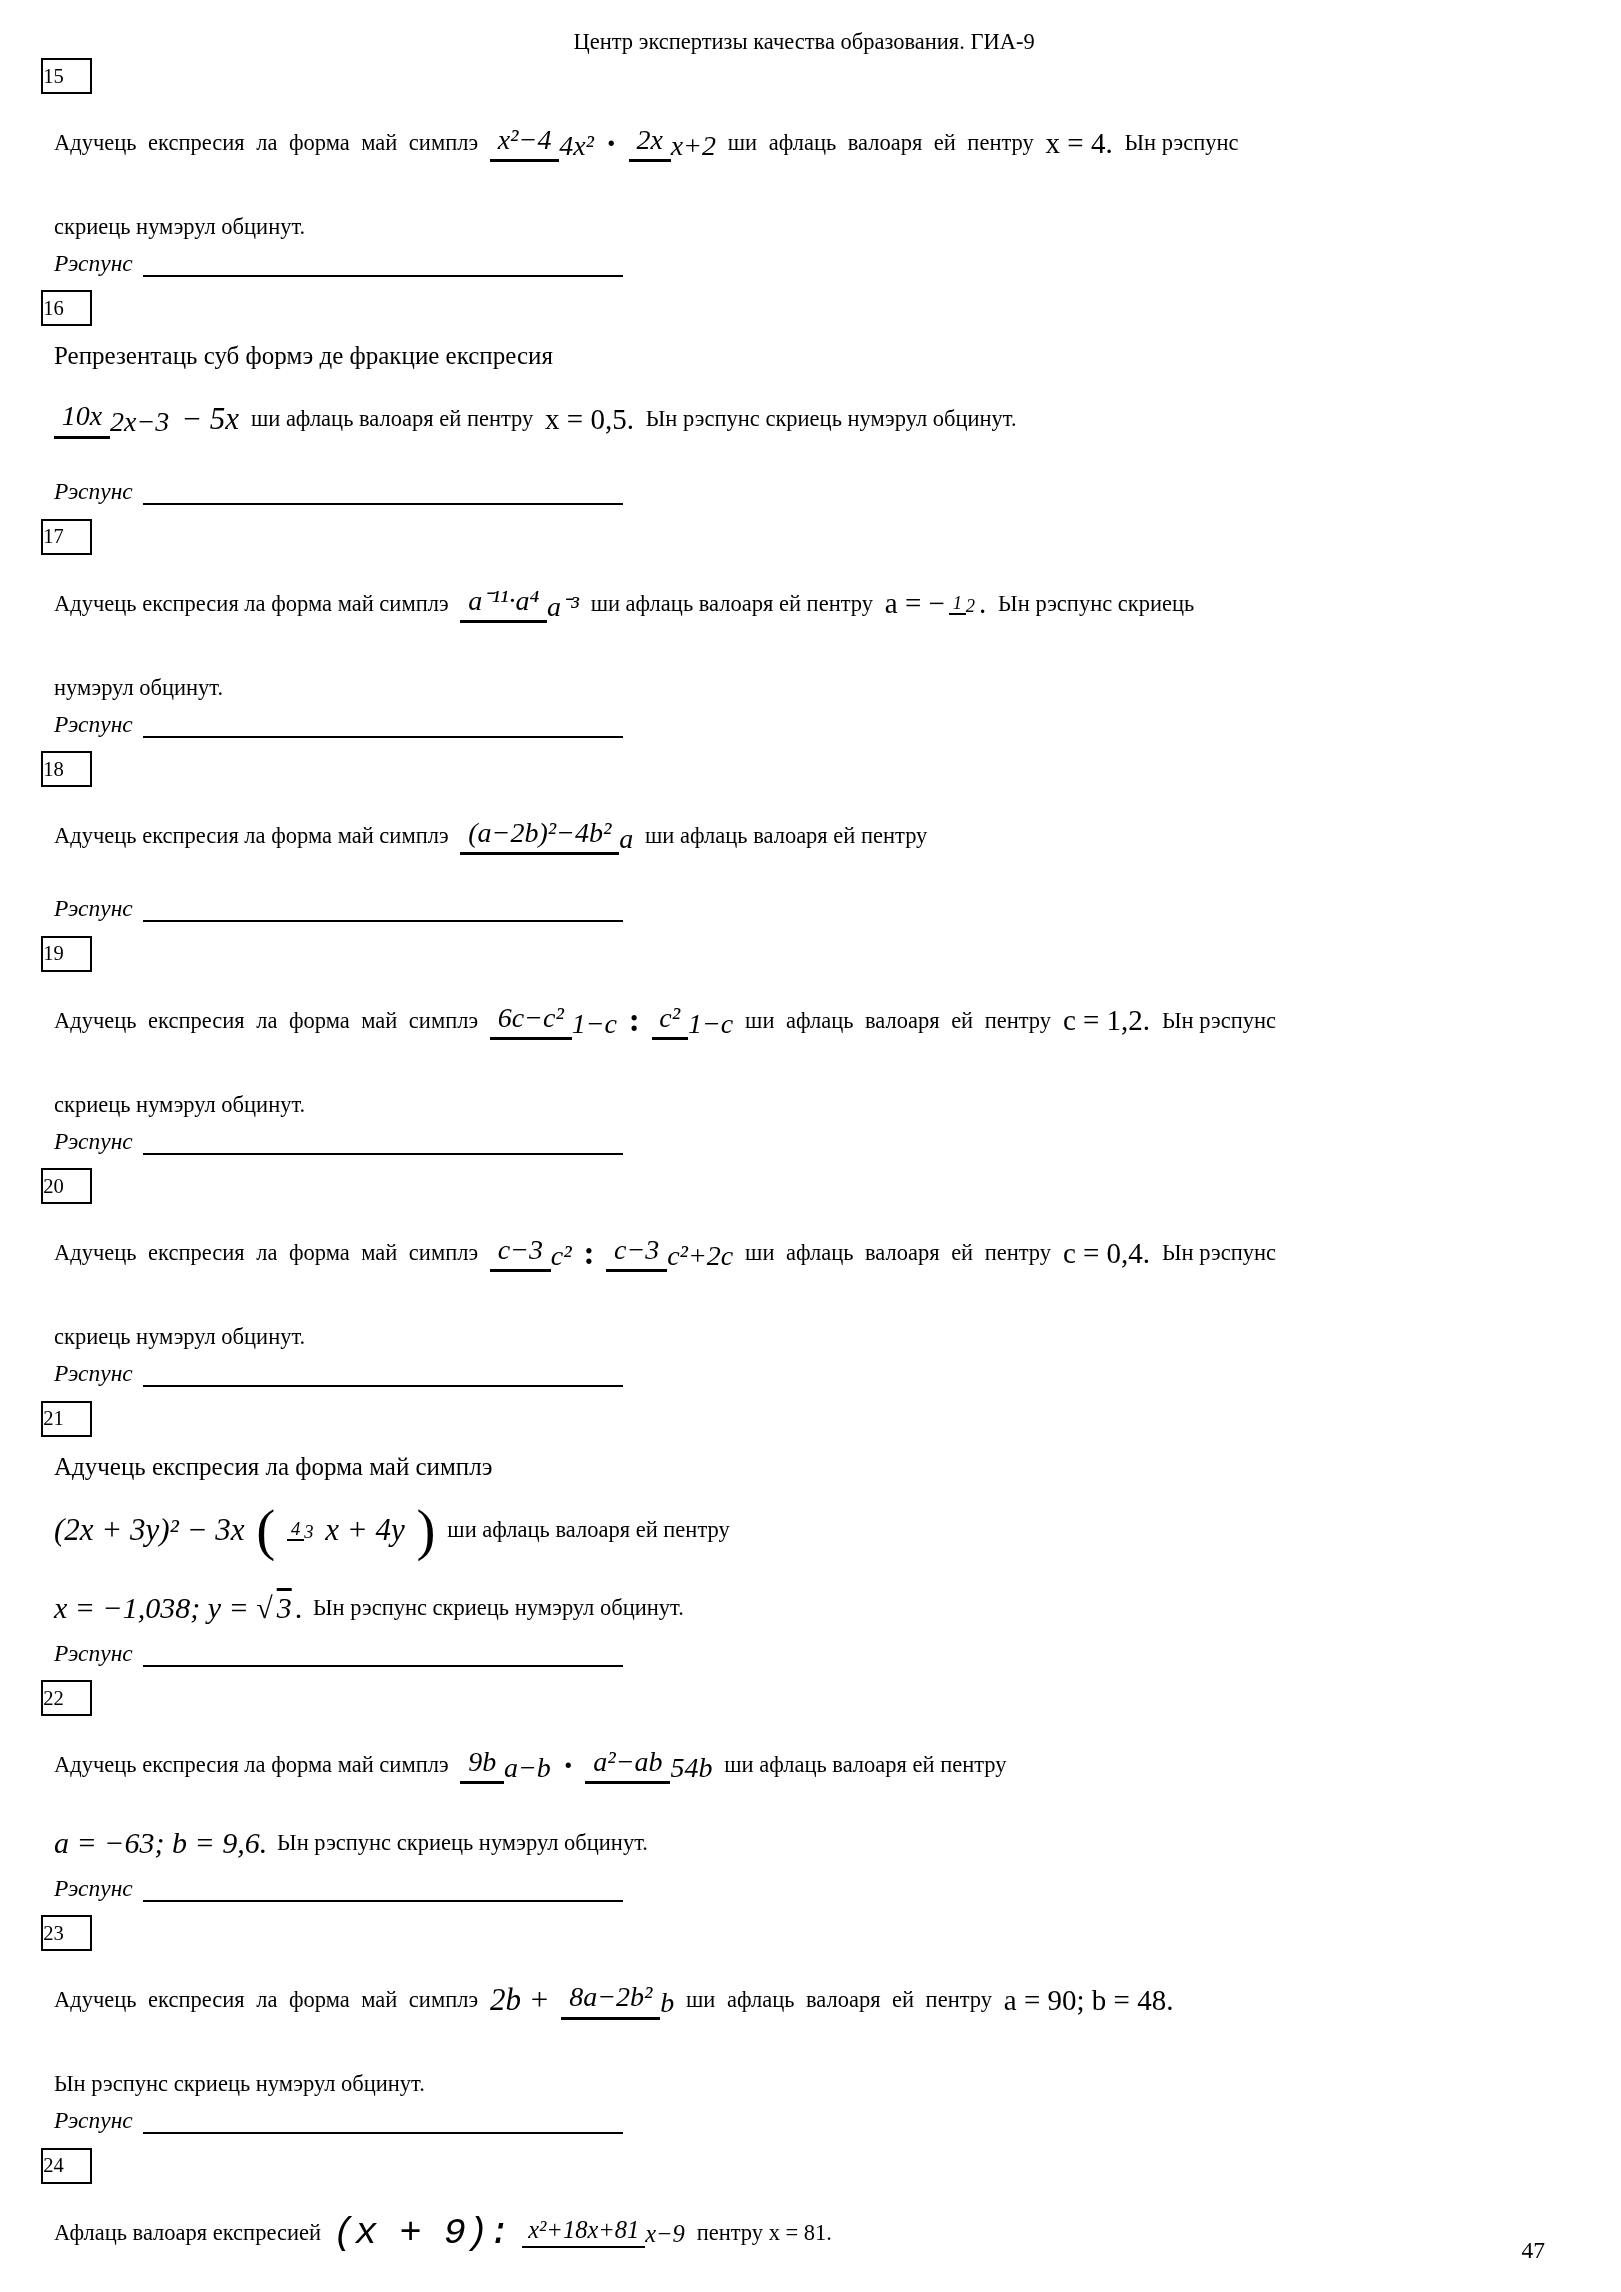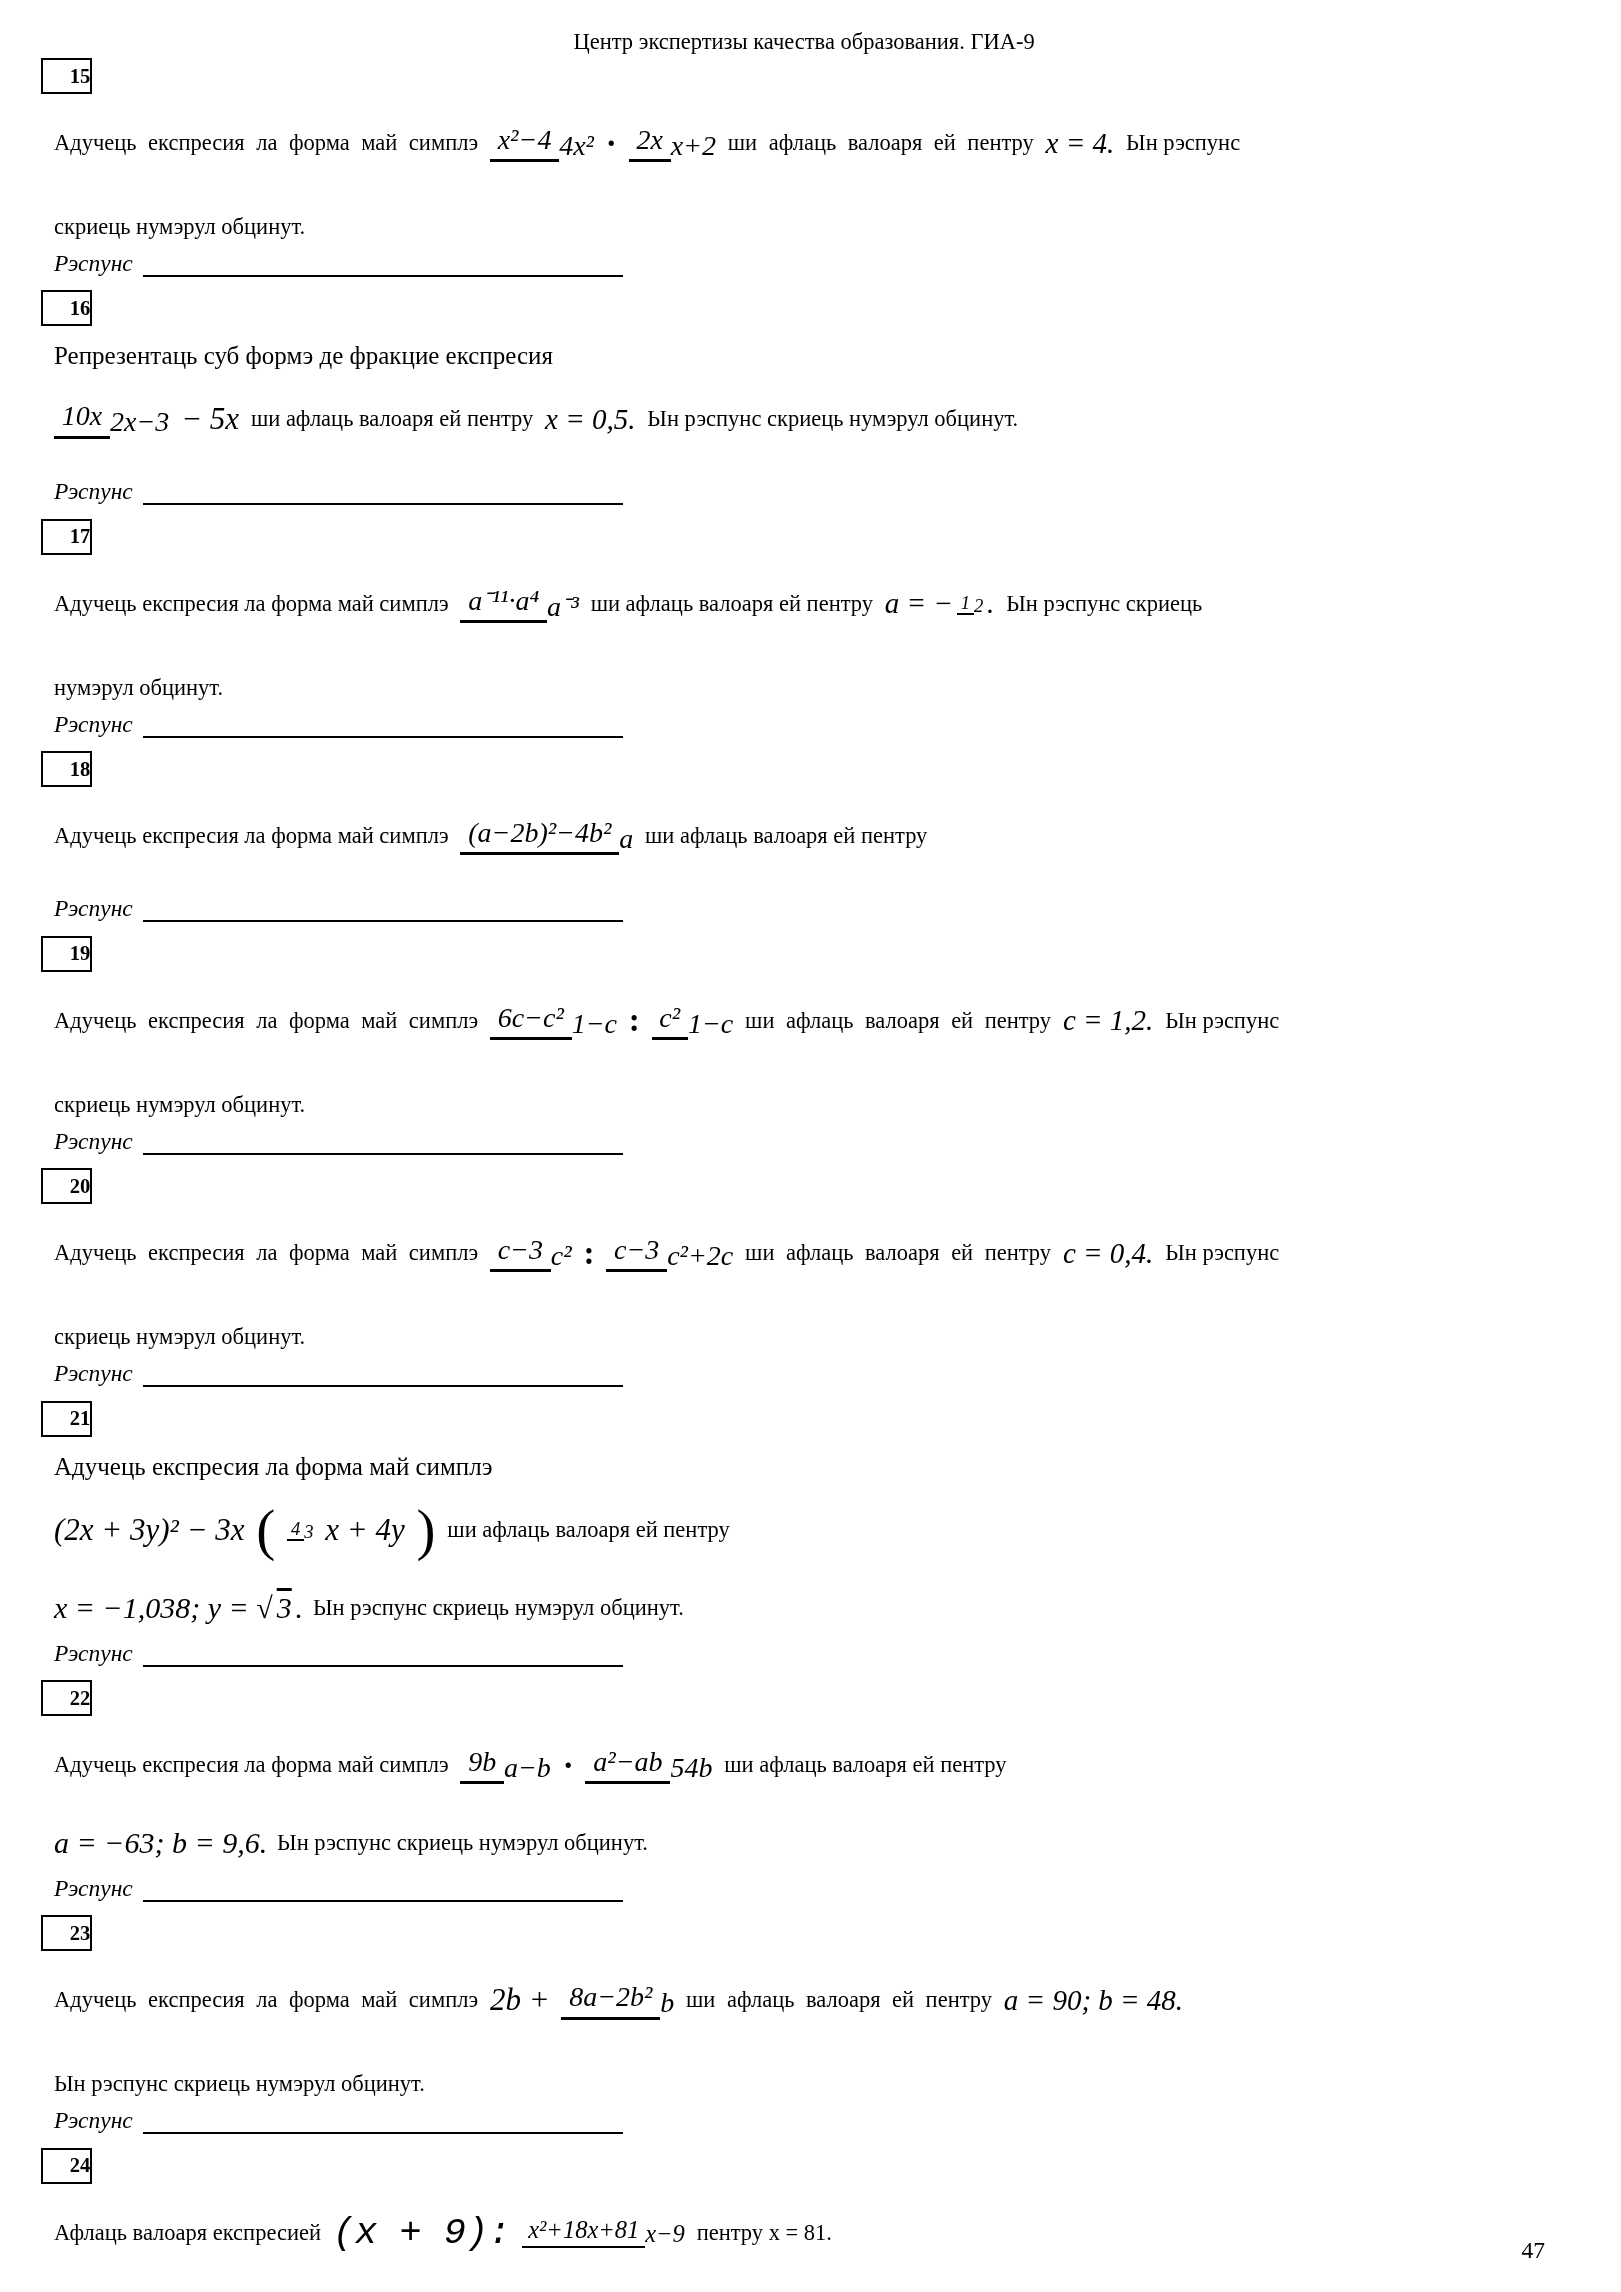--- a/index.html
+++ b/index.html
@@ -7,41 +7,41 @@
     width:1621px; height:2293px; box-sizing:border-box;
     padding:29px 59px 0 54px;
     background:#fff; color:#000;
     font-family:"Liberation Serif", serif;
     position:relative; overflow:hidden;
   }
   .header {text-align:center; font-size:22.5px; padding-right:7.8px; height:29px;}
   .problem {margin-bottom:13.7px;}
   .qnum {
     width:47px; height:32px; border:2px solid #000;
-    display:flex; align-items:center; justify-content:flex-end;
-    font-size:20.6px; font-weight:bold; margin-left:-12.7px; background:#fff;
+    display:flex; align-items:center; justify-content:flex-start;
+    font-size:20.6px; font-weight:normal; margin-left:-12.7px; background:#fff;
   }
   .t {font-size:22.5px;}
   .ws {word-spacing:5.9px;}
   .leadline {margin-top:16px; font-size:25px;}
   .mline {display:flex; align-items:center; flex-wrap:nowrap; gap:11.8px; min-height:98px;}
   .mline .t {white-space:nowrap;}
   .frac {display:inline-flex; align-items:flex-end;
          font-style:italic; font-size:28px; line-height:1.15; text-align:center;}
   .frac .num {border-bottom:3.9px solid #000; padding:0 7.8px 2.9px;}
   .frac .den {padding-top:2.9px;}
   .frac.small {font-size:18.6px; line-height:1.05;}
   .frac.small .num {border-bottom:2px solid #000; padding:0 3.9px 1px;}
   .frac.small .den {padding-top:1px;}
   .frac.mid {font-size:24.5px; line-height:1.1;}
   .frac.mid .num {border-bottom:2.9px solid #000; padding:0 5.9px 2px;}
   .mop {font-size:33px; font-weight:bold; line-height:1;}
   .mexpr {font-size:31px; font-style:italic; white-space:nowrap;}
   .bigexpr {font-size:37px; font-style:italic; white-space:nowrap;font-family:Liberation Mono, monospace;}
-  .mval {font-size:29px; font-style:italic; white-space:nowrap;}
+  .mval {font-size:29px; white-space:nowrap;}
   .mgroup {display:inline-flex; align-items:center; gap:3.9px;}
   .condline {display:flex; align-items:center; gap:9.8px; font-size:30px;
              font-style:italic; margin:7.8px 0 0; min-height:43px;}
   .condline .t {font-style:normal;}
   .cline {font-size:22.5px; margin-top:22px;}
   .ansline {display:flex; align-items:flex-end; margin-top:9.8px;}
   .anslabel {font-style:italic; font-size:23.5px;}
   .ansblank {width:480px; border-bottom:2px solid #000; height:21.6px; margin-left:9.8px;}
   .paren {font-size:57px; font-weight:400; line-height:0.8; font-style:normal;}
   .rad {text-decoration:overline;}

